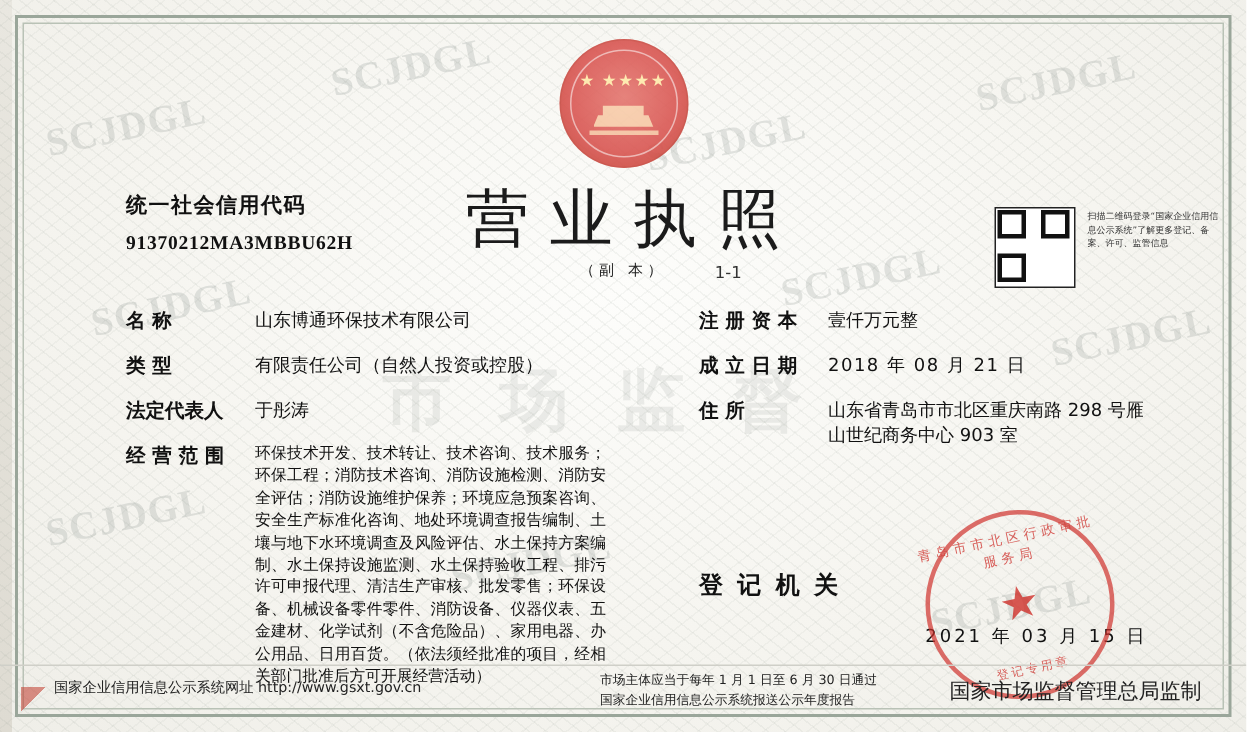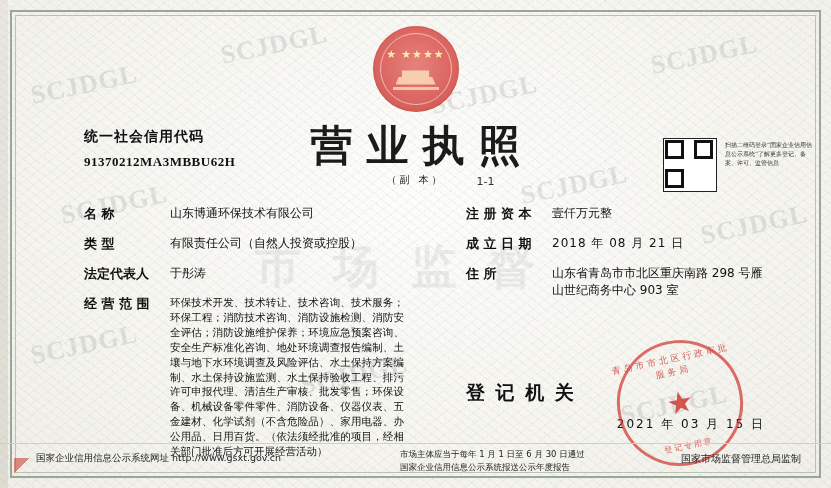--- a/index.html
+++ b/index.html
@@ -71,21 +71,21 @@
   .emblem-gate{
     margin-top:5px;width:40px;height:20px;
     background:rgba(255,235,190,0.75);
     clip-path:polygon(0% 100%,8% 62%,16% 62%,16% 30%,84% 30%,84% 62%,92% 62%,100% 100%);
   }
   .emblem-bar{margin-top:2px;width:46px;height:3px;background:rgba(255,235,190,0.7);}
   
   .title{
     position:absolute;left:0;right:0;top:118px;text-align:center;
     font-family:"DejaVu Sans","Liberation Sans",sans-serif;
-    font-weight:bold;font-size:42px;letter-spacing:14px;
+    font-weight:normal;font-size:42px;letter-spacing:14px;
     color:#1b1b1b;
     text-indent:14px;
   }
   .subtitle{
     position:absolute;left:0;right:0;top:173px;text-align:center;
     font-size:10px;color:#222;letter-spacing:3px;
     font-family:"DejaVu Sans","Liberation Sans",sans-serif;
   }
   .pagenum{
     position:absolute;left:0;right:0;top:175px;text-align:center;
@@ -135,21 +135,21 @@
   }
   .val{
     font-size:12px;color:#111;line-height:1.45;
     font-family:"DejaVu Sans","Liberation Sans",sans-serif;
   }
   .val.small{font-size:10.5px;line-height:1.42;text-align:justify;}
   .val.wide{font-size:12px;}
   .date-line{letter-spacing:1px;}
   
   .registrar{
-    position:absolute;left:466px;top:585px;font-size:19px;font-weight:bold;color:#111;
+    position:absolute;left:466px;top:585px;font-size:16px;font-weight:bold;color:#111;
     font-family:"DejaVu Sans","Liberation Sans",sans-serif;letter-spacing:2px;
   }
   .issue-date{
     position:absolute;right:66px;top:416px;font-size:12px;color:#111;letter-spacing:2px;
     font-family:"DejaVu Sans","Liberation Sans",sans-serif;
   }
   
   .seal{
     position:absolute;right:88px;top:340px;width:120px;height:120px;border-radius:50%;
     border:3px solid rgba(206,45,40,0.78);
@@ -178,21 +178,21 @@
   }
   .foot-left{
     position:absolute;left:36px;top:8px;font-size:9.5px;color:#222;
     font-family:"DejaVu Sans","Liberation Sans",sans-serif;
   }
   .foot-center{
     position:absolute;left:400px;top:4px;font-size:8.5px;color:#222;line-height:1.5;
     font-family:"DejaVu Sans","Liberation Sans",sans-serif;
   }
   .foot-right{
-    position:absolute;right:30px;top:8px;font-size:10px;color:#222;
+    position:absolute;right:30px;top:8px;font-size:14px;color:#222;
     font-family:"DejaVu Sans","Liberation Sans",sans-serif;
   }
   
   .left-strip{
     position:absolute;left:0;top:0;width:8px;height:488px;
     background:linear-gradient(180deg,#e9e7e0,#dedbd2);
   }
   .corner-mark{
     position:absolute;left:14px;bottom:14px;width:16px;height:16px;
     background:linear-gradient(135deg,#c0392b 50%,transparent 50%);

